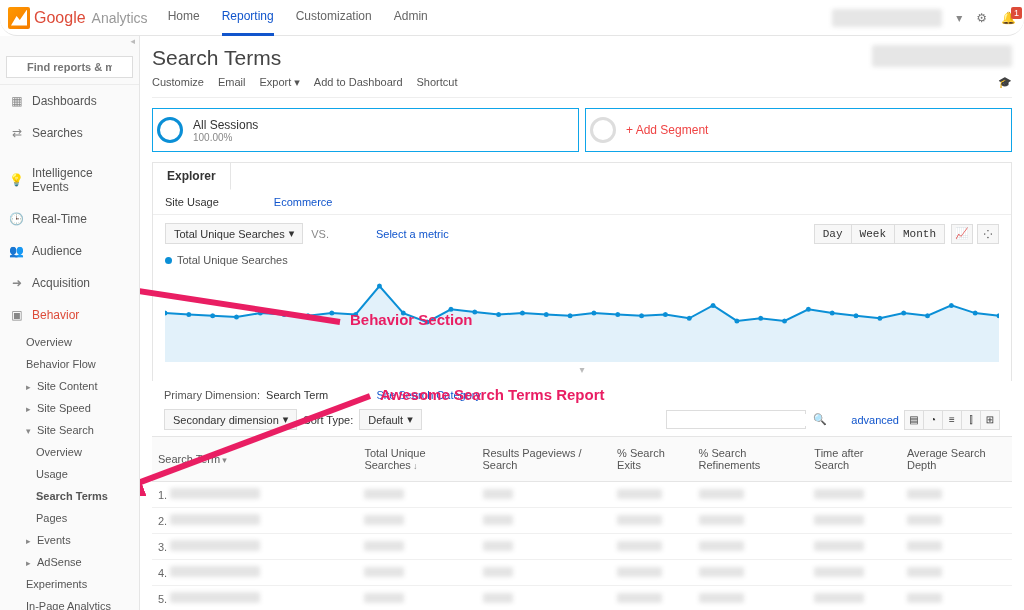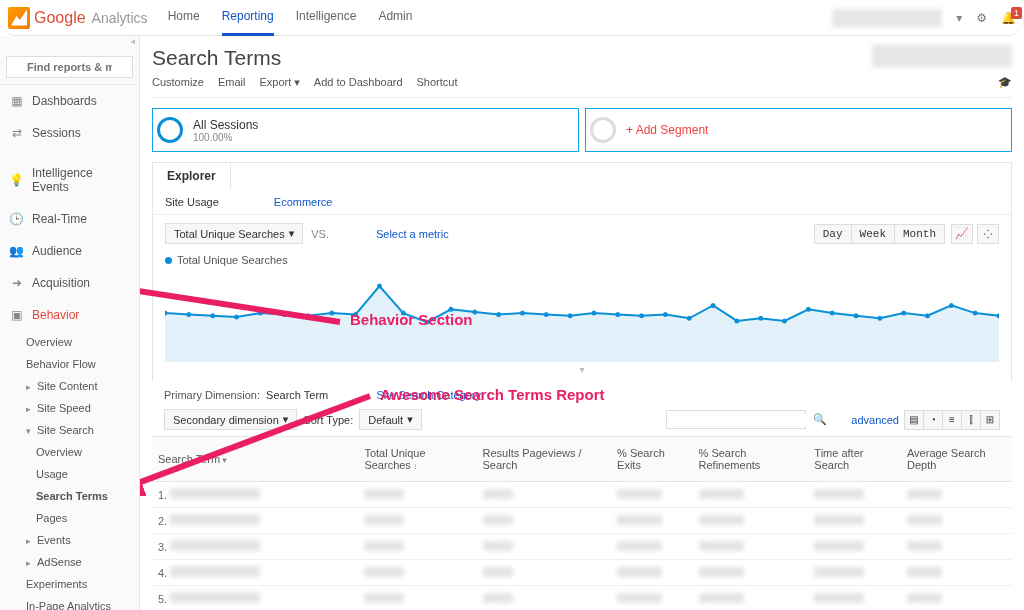--- a/index.html
+++ b/index.html
@@ -99,21 +99,21 @@
 
 <div class="topbar">
   <div class="logo">
     <span class="logo-ico"></span>
     <span class="logo-txt">Google</span>
     <span class="logo-sub">Analytics</span>
   </div>
   <div class="topnav">
     <a>Home</a>
     <a class="active">Reporting</a>
-    <a>Intelligence</a>
+    <a>Customization</a>
     <a>Admin</a>
   </div>
   <div class="topright">
     <div class="blur-box" style="width:110px;height:18px"></div>
     <span style="color:#888">▾</span>
     <span class="gear-ico">⚙</span>
     <span class="bell-ico bell-badge">🔔</span>
   </div>
 </div>
 
@@ -123,21 +123,21 @@
     <div class="collapse-handle">◂</div>
     <div class="search-side">
       <input placeholder="Find reports &amp; more" style="">
     </div>
     <div class="side-item">
         <span class="side-ico">▦</span>
         <span>Dashboards</span>
       </div>
     <div class="side-item">
         <span class="side-ico">⇄</span>
-        <span>Sessions</span>
+        <span>Searches</span>
       </div>
     <div style="height:8px"></div>
     <div class="side-item">
         <span class="side-ico">💡</span>
         <span>Intelligence Events</span>
       </div>
     <div class="side-item">
         <span class="side-ico">🕒</span>
         <span>Real-Time</span>
       </div>

